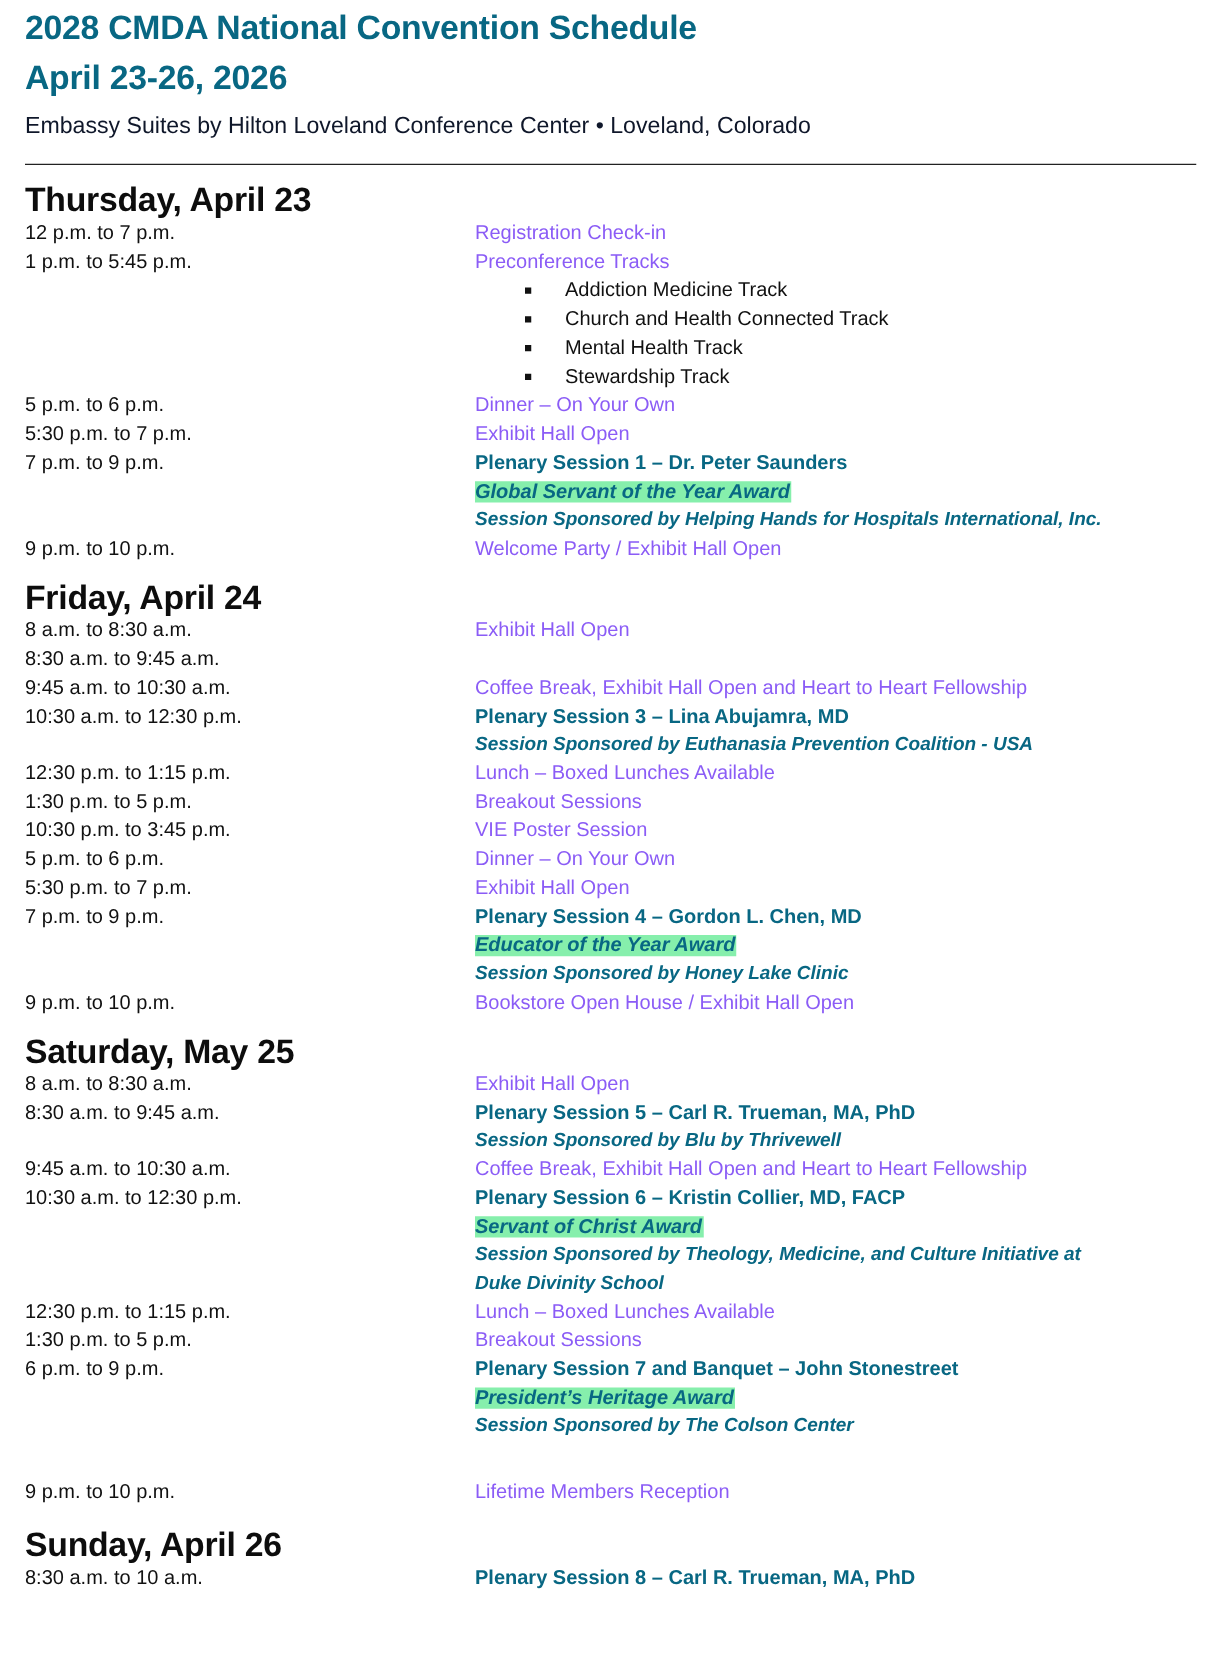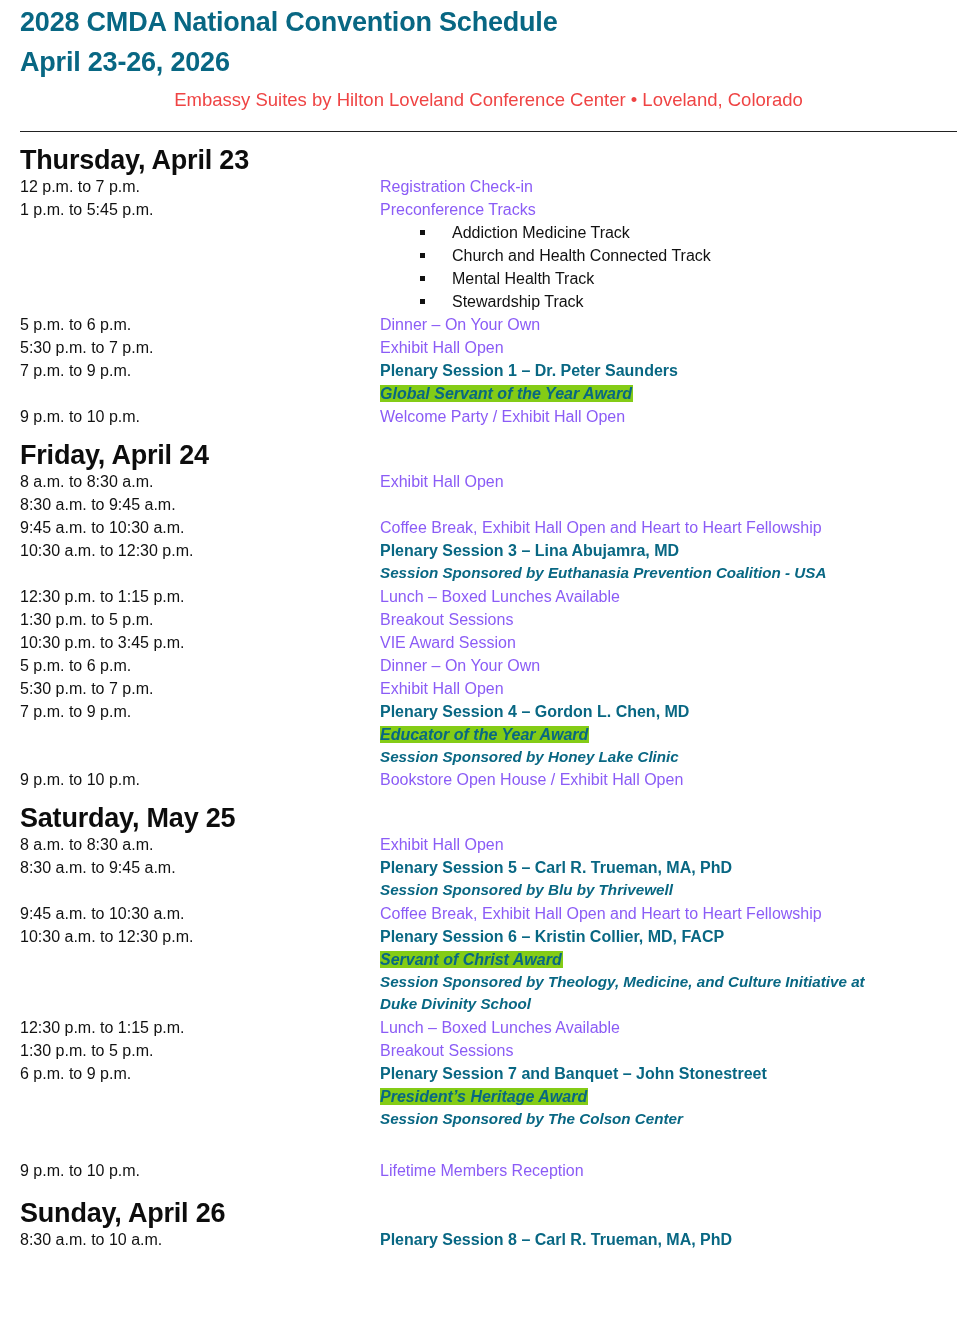--- a/index.html
+++ b/index.html
@@ -27,22 +27,21 @@
       font-size: 27px;
       line-height: 40px;
       margin: 0;
       letter-spacing: -0.2px;
     }
     .title.first { margin-top: 2px; }
     .subtitle {
       font-size: 18.5px;
       line-height: 24px;
       margin: 6px 0 0 0;
-      color: #ef4444;
-      text-align: center;
+      color: #0f172a;
     }
     .rule {
       height: 1px;
       background: #222222;
       margin: 19px 0 0 0;
       width: 937px;
     }
     .day {
       margin: 0;
     }
@@ -81,21 +80,21 @@
       font-weight: bold;
       font-size: 16px;
     }
     .award {
       color: #086783;
       font-weight: bold;
       font-style: italic;
       font-size: 16px;
     }
     .award .hl {
-      background: #84cc16;
+      background: #86efac;
       padding: 0 1px 0 0;
     }
     .sponsor {
       color: #086783;
       font-weight: bold;
       font-style: italic;
       font-size: 15.2px;
       line-height: 22.5px;
     }
     ul.tracks {
@@ -165,20 +164,21 @@
       <div class="event">
           <span class="line plain">Exhibit Hall Open</span>
         </div>
     </div>
 
     <div class="row">
       <div class="time">7 p.m. to 9 p.m.</div>
       <div class="event">
         <span class="line plenary">Plenary Session 1 – Dr. Peter Saunders</span>
         <span class="line award"><span class="hl">Global Servant of the Year Award</span></span>
+        <span class="line sponsor">Session Sponsored by Helping Hands for Hospitals International, Inc.</span>
       </div>
     </div>
 
     <div class="row">
       <div class="time">9 p.m. to 10 p.m.</div>
       <div class="event">
           <span class="line plain">Welcome Party / Exhibit Hall Open</span>
         </div>
     </div>
   </section>
@@ -222,21 +222,21 @@
     <div class="row">
       <div class="time">1:30 p.m. to 5 p.m.</div>
       <div class="event">
           <span class="line plain">Breakout Sessions</span>
         </div>
     </div>
 
     <div class="row">
       <div class="time">10:30 p.m. to 3:45 p.m.</div>
       <div class="event">
-          <span class="line plain">VIE Award Session</span>
+          <span class="line plain">VIE Poster Session</span>
         </div>
     </div>
 
     <div class="row">
       <div class="time">5 p.m. to 6 p.m.</div>
       <div class="event">
           <span class="line plain">Dinner – On Your Own</span>
         </div>
     </div>
 

